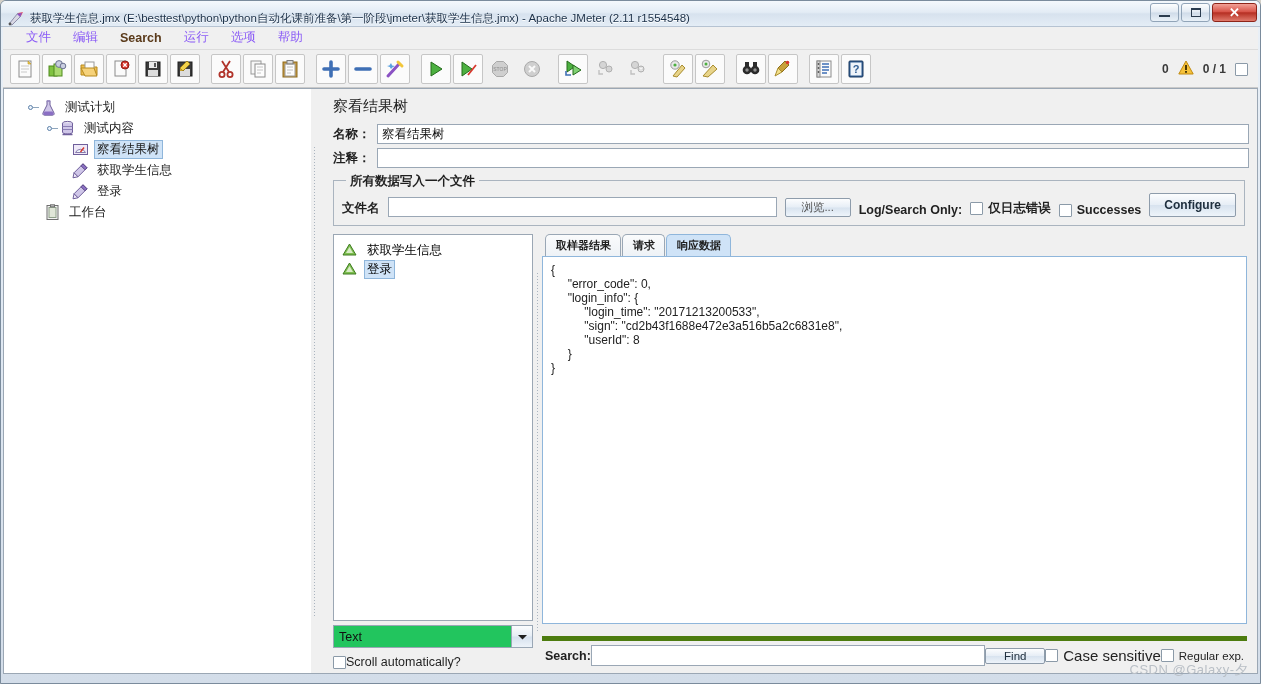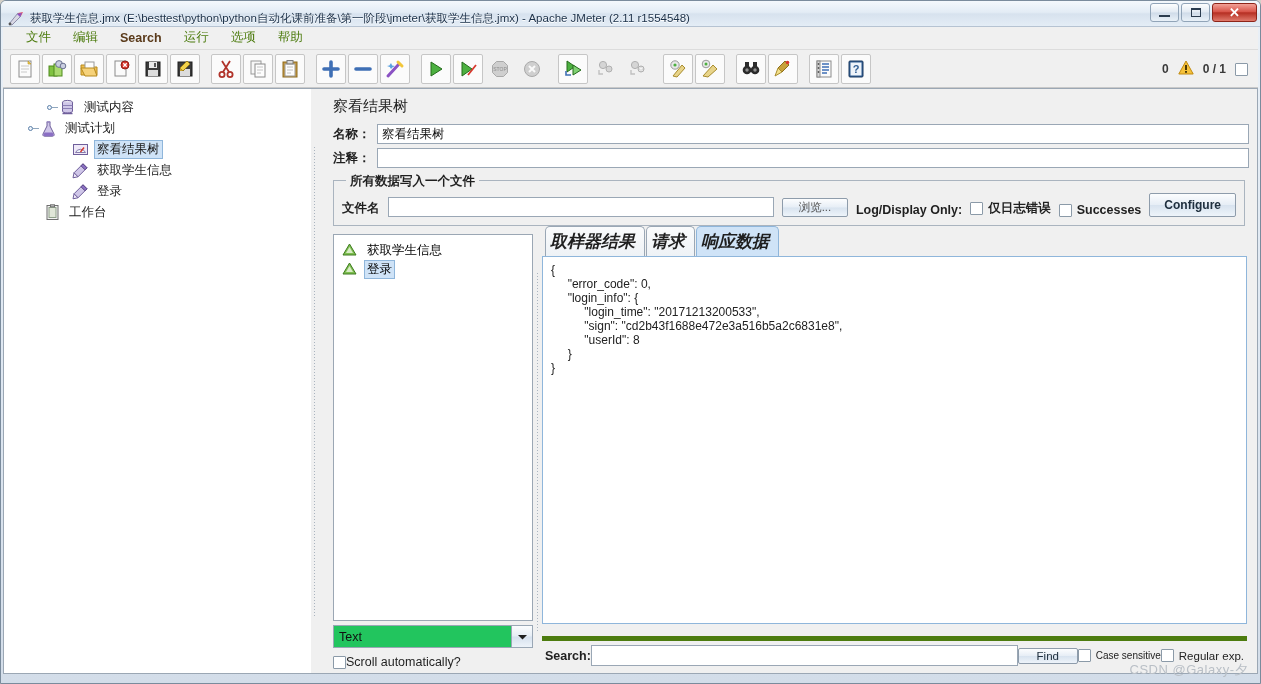--- a/index.html
+++ b/index.html
@@ -52,21 +52,21 @@
   
   .menubar {
     height: 23px;
     display: flex; align-items: center;
     background: #f0f0f0;
     border-bottom: 1px solid #dcdcdc;
     padding-left: 12px;
     margin: 0 2px;
   }
   .menu-item {
-    font-size: 12.5px; color: #4d7c0f;
+    font-size: 12.5px; color: #8b5cf6;
     padding: 2px 11px 3px 11px;
     cursor: default; white-space: nowrap;
   }
   .menu-item.en { font-weight: bold; color: #5a3a1a; }
 
   
   .toolbar {
     height: 38px;
     display: flex; align-items: center;
     background: #f0f0f0;
@@ -225,27 +225,26 @@
     content: "";
     position: absolute; left: 3px; top: 50%; transform: translateY(-50%);
     width: 3px; height: 360px;
     background-image: radial-gradient(circle, #aab4bf 1px, transparent 1px);
     background-size: 3px 3px;
   }
   .detail-pane { flex: 1; display: flex; flex-direction: column; min-width: 0; min-height: 0; }
 
   .tabs { display: flex; align-items: flex-end; height: 22px; padding-left: 3px; }
   .tab {
-    font-size: 17px; font-weight: bold; color: #1f1f1f;
-    padding: 3px 9px 3px 4px;
+    font-size: 11px; font-weight: bold; color: #1f1f1f;
+    padding: 3px 9px 3px 10px;
     border: 1px solid #9aa7b5; border-bottom: none;
     border-radius: 5px 5px 0 0;
     background: linear-gradient(180deg,#fafbfc 0%,#eef2f6 100%);
     margin-right: 1px;
-    font-style: italic;
   }
   .tab.active { background: #cfe3f7; border-color: #8fb6db; }
   .resp-area {
     flex: 1;
     border: 1px solid #8fb6db;
     background: #ffffff;
     font-family: "Liberation Sans", sans-serif;
     font-size: 12px; color: #222;
     padding: 6px 8px;
     white-space: pre;
@@ -515,52 +514,52 @@
       </span>
       <span>0 / 1</span>
       <span class="tb-check"></span>
     </div>
   </div>
 
   <div class="main">
 
     <div class="tree-pane">
       <div class="tree">
+
+        <div class="tnode" style="padding-left:14px">
+          <span class="thandle">
+              <span class="knob"></span>
+              <span class="stem"></span>
+            </span>
+          <span class="tree-icon">
+            <svg width="17" height="17" viewBox="0 0 17 17">
+                <path d="M7 2 h3 v4 l4 8 a1.5 1.5 0 0 1-1.3 2.2 H4.3 A1.5 1.5 0 0 1 3 14 l4-8Z" fill="#cfc6e8" stroke="#6f5f9b"></path>
+                <path d="M4.6 12.6 h7.8 l1.1 2 a1 1 0 0 1-.9 1.4 H4.4 a1 1 0 0 1-.9-1.4Z" fill="#8b6fc4"></path>
+                <rect x="6.6" y="1.2" width="3.8" height="1.5" fill="#9b8cc4"></rect>
+              </svg>
+          </span>
+          <span class="tlabel">测试计划</span>
+        </div>
 
         <div class="tnode" style="padding-left:33px">
           <span class="thandle">
               <span class="knob"></span>
               <span class="stem"></span>
             </span>
           <span class="tree-icon">
             <svg width="17" height="17" viewBox="0 0 17 17">
                 <ellipse cx="8.5" cy="3.2" rx="5" ry="1.8" fill="#e7e4f2" stroke="#6f5f9b"></ellipse>
                 <path d="M3.5 3.2 v9 c0 1 2.2 1.8 5 1.8 s5-.8 5-1.8 v-9" fill="#cfc6e8" stroke="#6f5f9b"></path>
                 <path d="M3.5 6.5 h10 M3.5 9.5 h10" stroke="#8b7fb5"></path>
                 <path d="M3.5 14.5 h10" stroke="#6f5f9b" stroke-width="1.5"></path>
               </svg>
           </span>
           <span class="tlabel">测试内容</span>
         </div>
 
-        <div class="tnode" style="padding-left:14px">
-          <span class="thandle">
-              <span class="knob"></span>
-              <span class="stem"></span>
-            </span>
-          <span class="tree-icon">
-            <svg width="17" height="17" viewBox="0 0 17 17">
-                <path d="M7 2 h3 v4 l4 8 a1.5 1.5 0 0 1-1.3 2.2 H4.3 A1.5 1.5 0 0 1 3 14 l4-8Z" fill="#cfc6e8" stroke="#6f5f9b"></path>
-                <path d="M4.6 12.6 h7.8 l1.1 2 a1 1 0 0 1-.9 1.4 H4.4 a1 1 0 0 1-.9-1.4Z" fill="#8b6fc4"></path>
-                <rect x="6.6" y="1.2" width="3.8" height="1.5" fill="#9b8cc4"></rect>
-              </svg>
-          </span>
-          <span class="tlabel">测试计划</span>
-        </div>
-
         <div class="tnode" style="padding-left:58px">
           <span class="tree-icon">
             <svg width="17" height="17" viewBox="0 0 17 17">
                 <rect x="1.5" y="3.5" width="14" height="10" fill="#efe9f8" stroke="#6f5f9b"></rect>
                 <path d="M3.5 11.5 a5.5 5.5 0 0 1 10 0Z" fill="#f0f6fb" stroke="#6f5f9b" stroke-width="0.8"></path>
                 <path d="M8.5 11 L12 6.5" stroke="#d7362c" stroke-width="1.4"></path>
               </svg>
           </span>
           <span class="tlabel sel">察看结果树</span>
         </div>
@@ -614,21 +613,21 @@
         <span class="field-label">注释：</span>
         <span class="tfield"></span>
       </div>
 
       <div class="groupbox">
         <span class="group-legend">所有数据写入一个文件</span>
         <div class="group-row">
           <span class="small-label">文件名</span>
           <span class="tfield" style="flex:1;max-width:408px"></span>
           <span class="btn" style="width:66px;text-align:center;color:#555">浏览...</span>
-          <span class="small-label">Log/Display Only:</span>
+          <span class="small-label">Log/Search Only:</span>
           <span class="cb-wrap">
             <span class="cb"></span>
             <span class="small-label">仅日志错误</span>
           </span>
           <span class="cb-wrap">
             <span class="cb"></span>
             <span class="small-label">Successes</span>
           </span>
           <span class="btn strong">Configure</span>
         </div>
@@ -690,21 +689,21 @@
           "userId": 8
      }
 }</div>
 
           <div class="search-bar">
             <span class="small-label">Search:</span>
             <span class="search-input"></span>
             <span class="btn" style="width:60px;text-align:center">Find</span>
             <span class="cb-wrap">
               <span class="cb"></span>
-              <span style="font-size:10px;color:#222">Case sensitive</span>
+              <span style="font-size:15px;color:#222">Case sensitive</span>
             </span>
             <span class="cb-wrap">
               <span class="cb"></span>
               <span style="font-size:11.5px;color:#222">Regular exp.</span>
             </span>
           </div>
         </div>
       </div>
     </div>
   </div>

